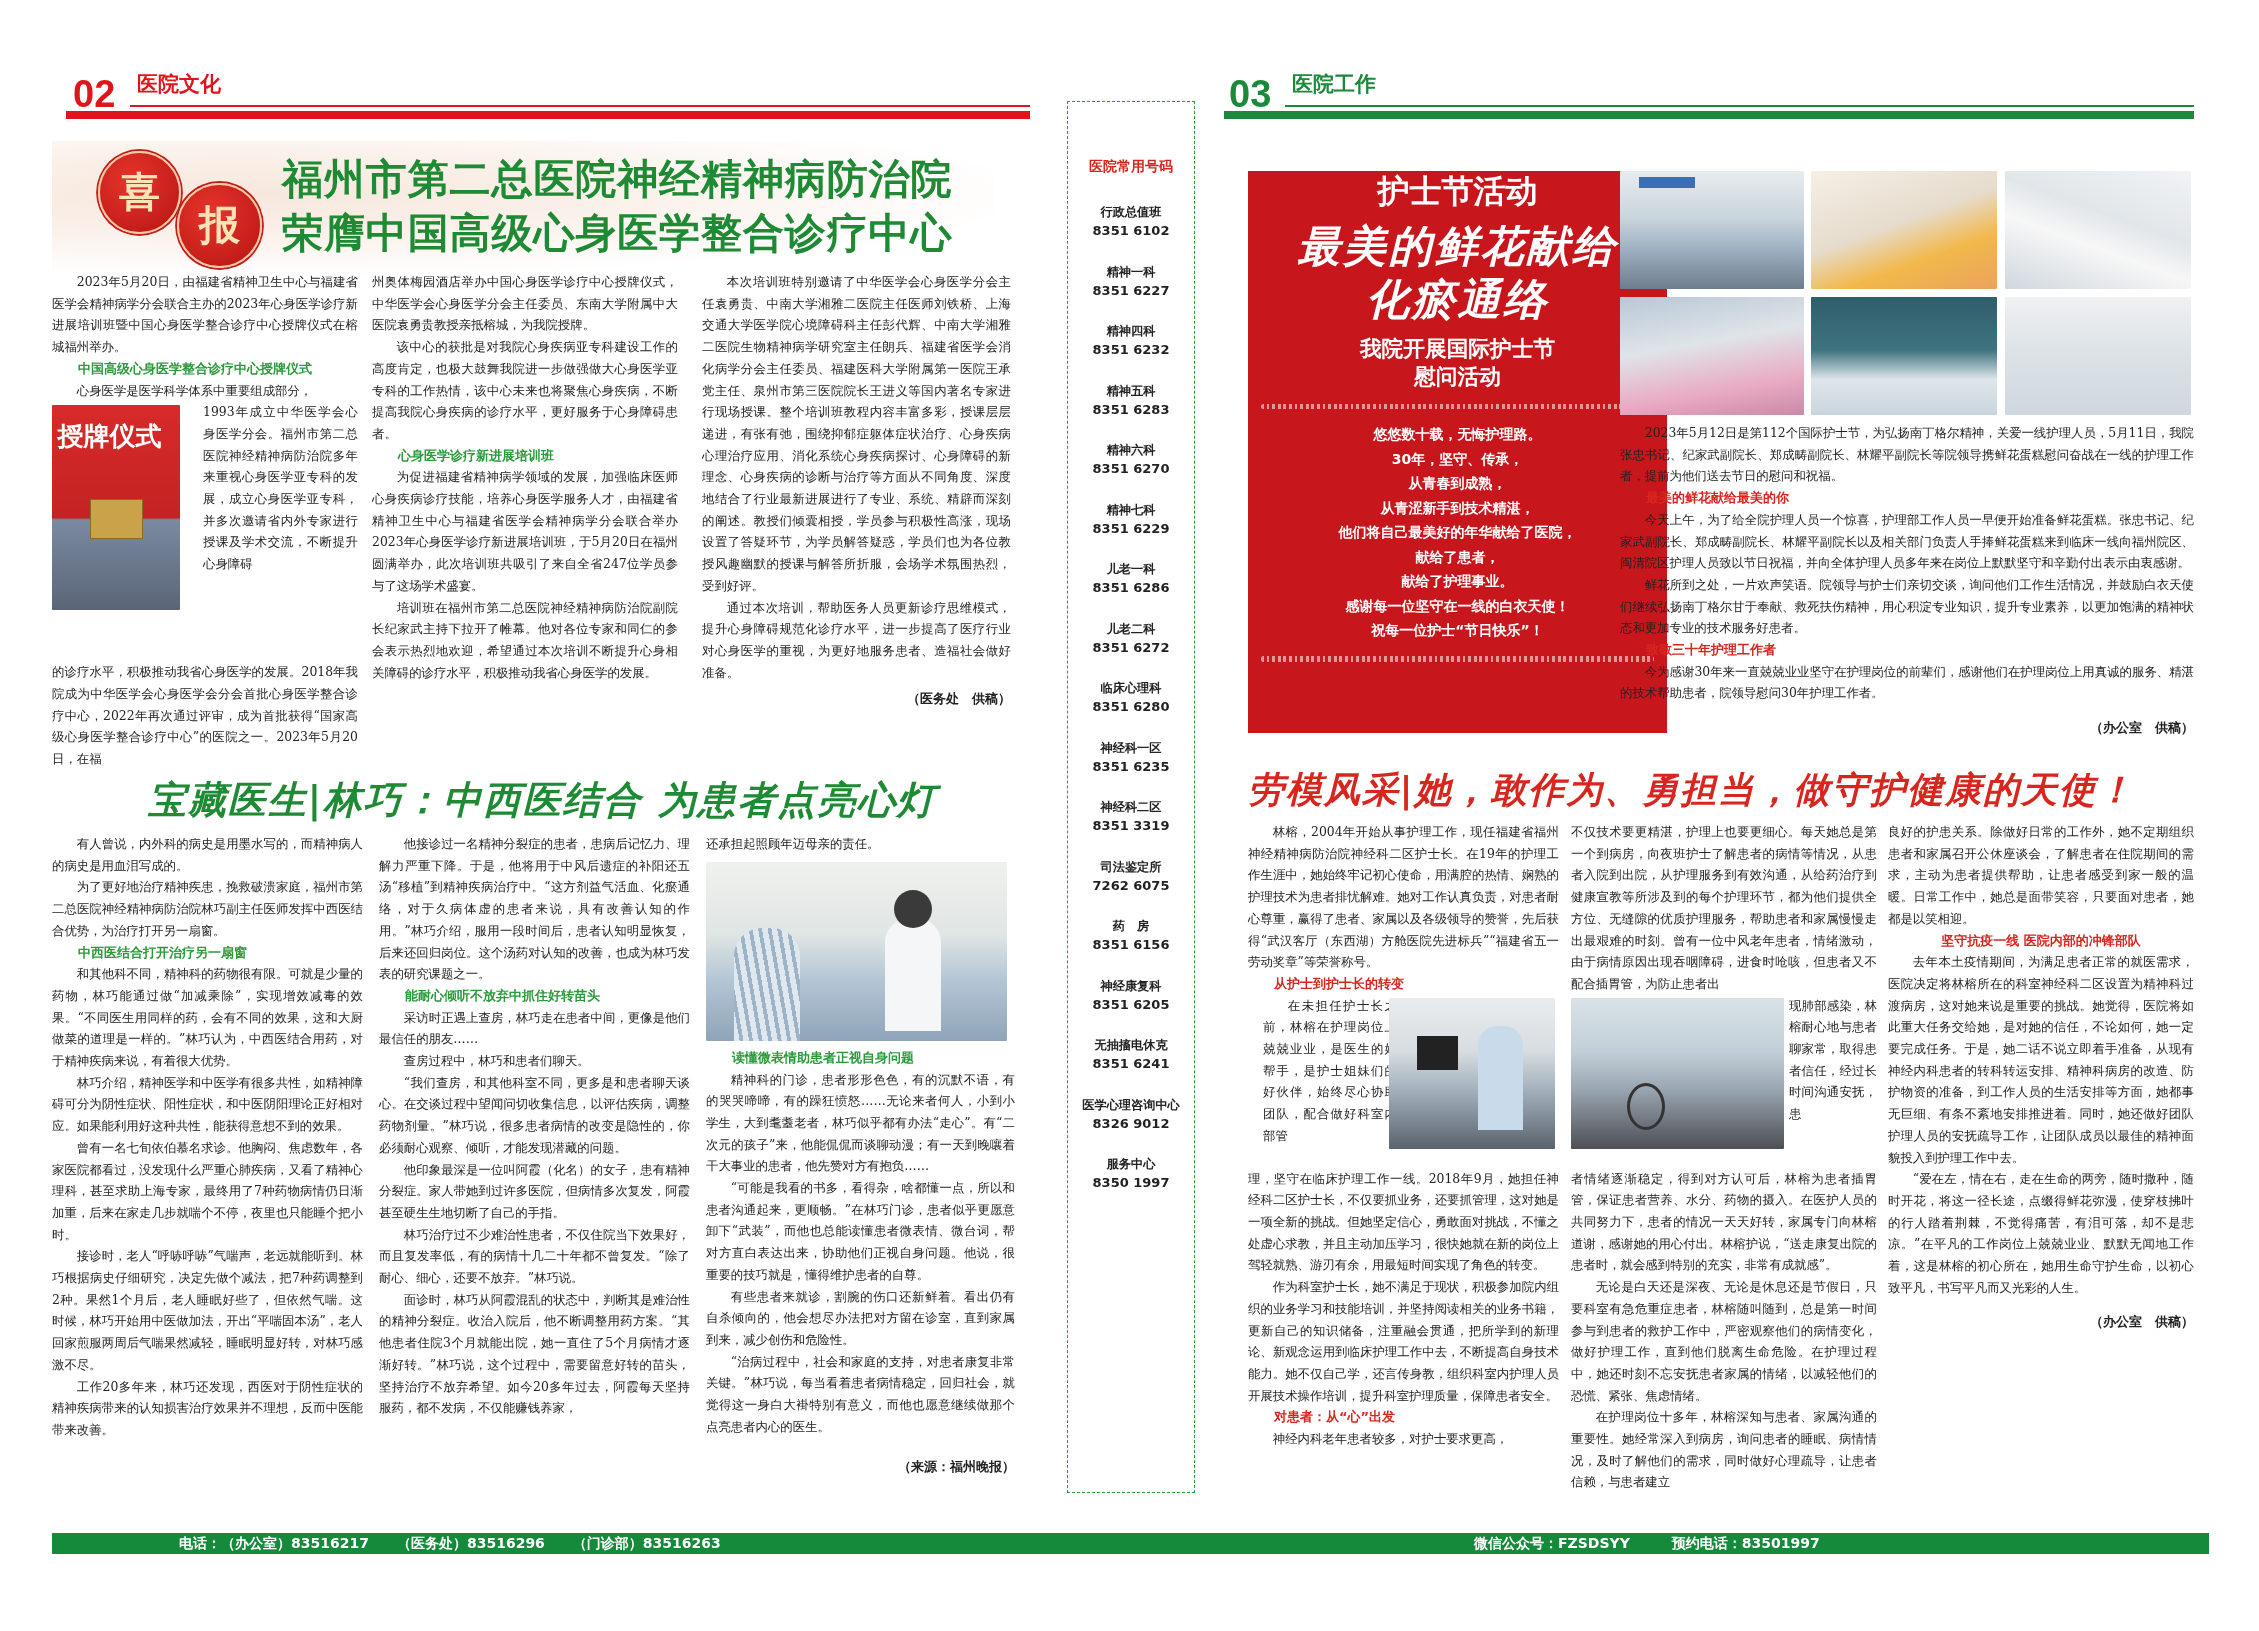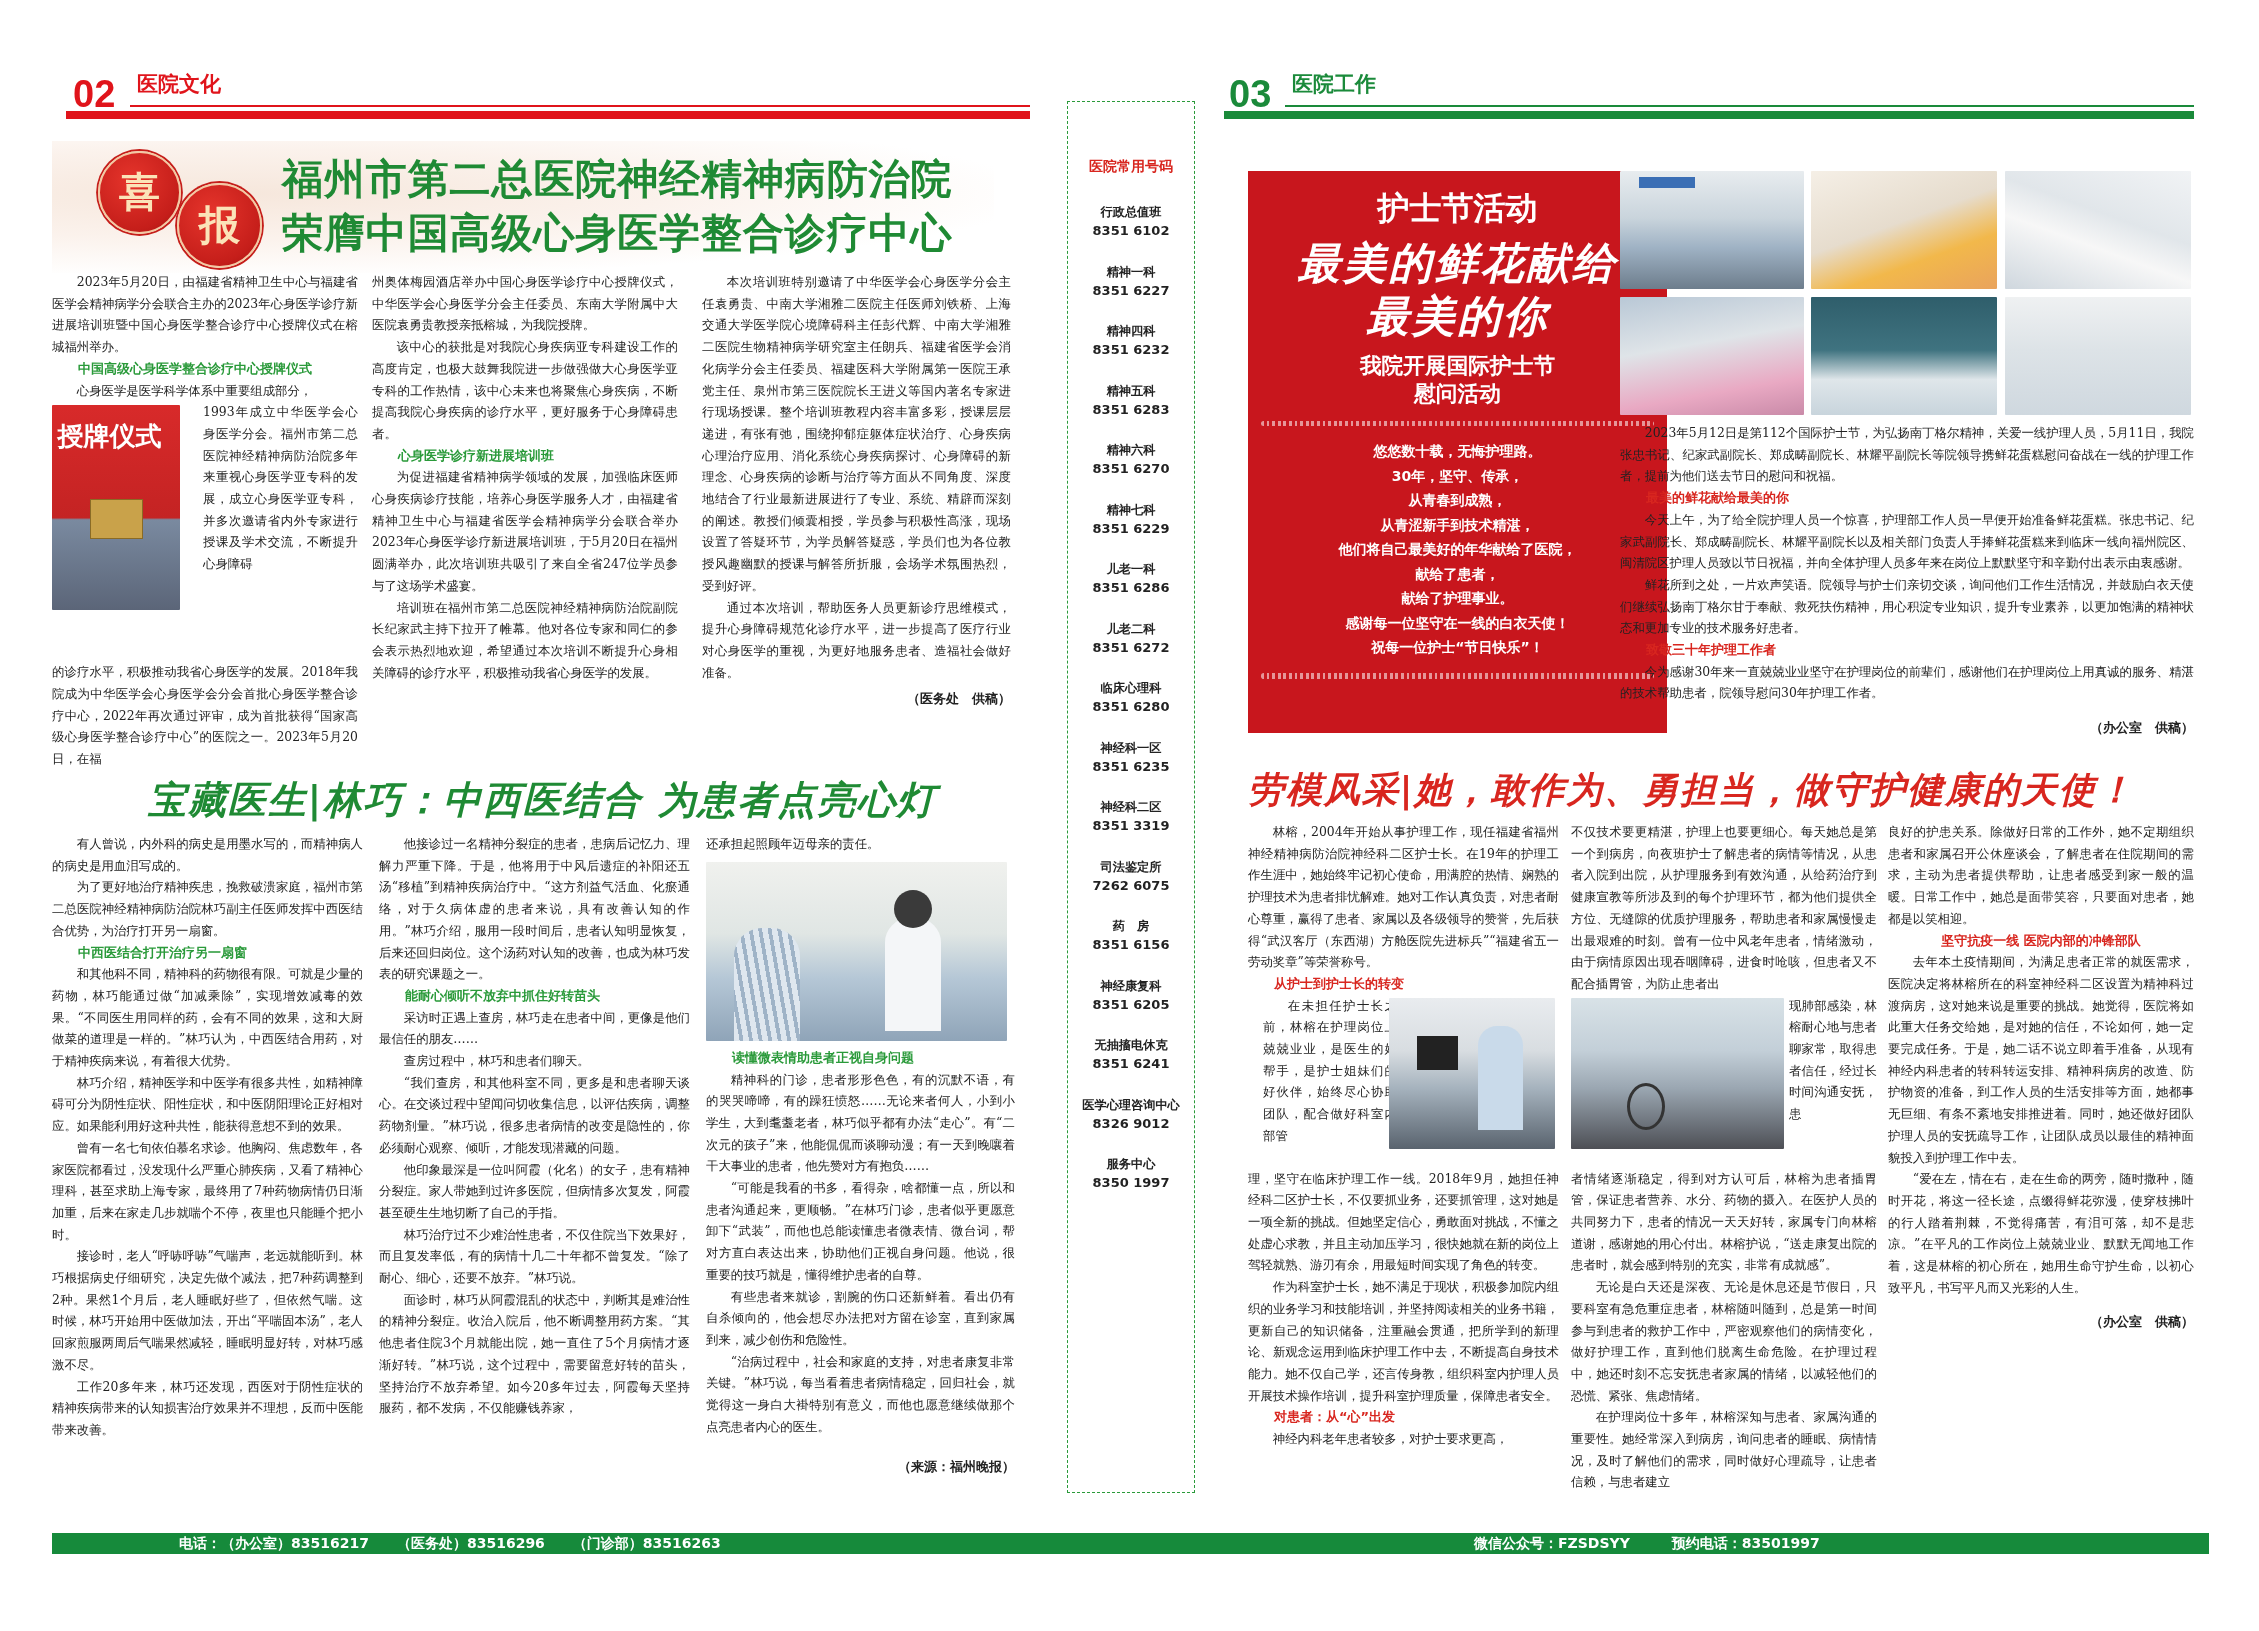--- a/index.html
+++ b/index.html
@@ -219,24 +219,24 @@
       </div>
     </div>
 </div>
 
 <div>
   <div class="abs page-num" style="left:1229px;top:75px;color:#1a8a3a;">03</div>
   <div class="abs sec-title" style="left:1292px;top:73px;color:#1a8a3a;">医院工作</div>
   <div class="abs rule-thin" style="left:1285px;top:105px;width:909px;background:#1a8a3a;"></div>
   <div class="abs rule-thick" style="left:1224px;top:111px;width:970px;background:#1a8a3a;"></div>
 
-  <div class="abs red-panel" style="left:1248px;top:171px;width:419px;height:562px;padding-top:17px;">
+  <div class="abs red-panel" style="left:1248px;top:171px;width:419px;height:562px;">
     <div class="h1">护士节活动</div>
     <div class="h2" style="margin-top:7.5px;">最美的鲜花献给</div>
-    <div class="h2">最美的你</div>
+    <div class="h2">化瘀通络</div>
     <div class="h3" style="margin-top:9.4px;">我院开展国际护士节</div>
     <div class="h3">慰问活动</div>
     <div class="wave"></div>
     <div id="poem-lines" class="poem">
         <div>悠悠数十载，无悔护理路。</div>
         <div>30年，坚守、传承，</div>
         <div>从青春到成熟，</div>
         <div>从青涩新手到技术精湛，</div>
         <div>他们将自己最美好的年华献给了医院，</div>
         <div>献给了患者，</div>

